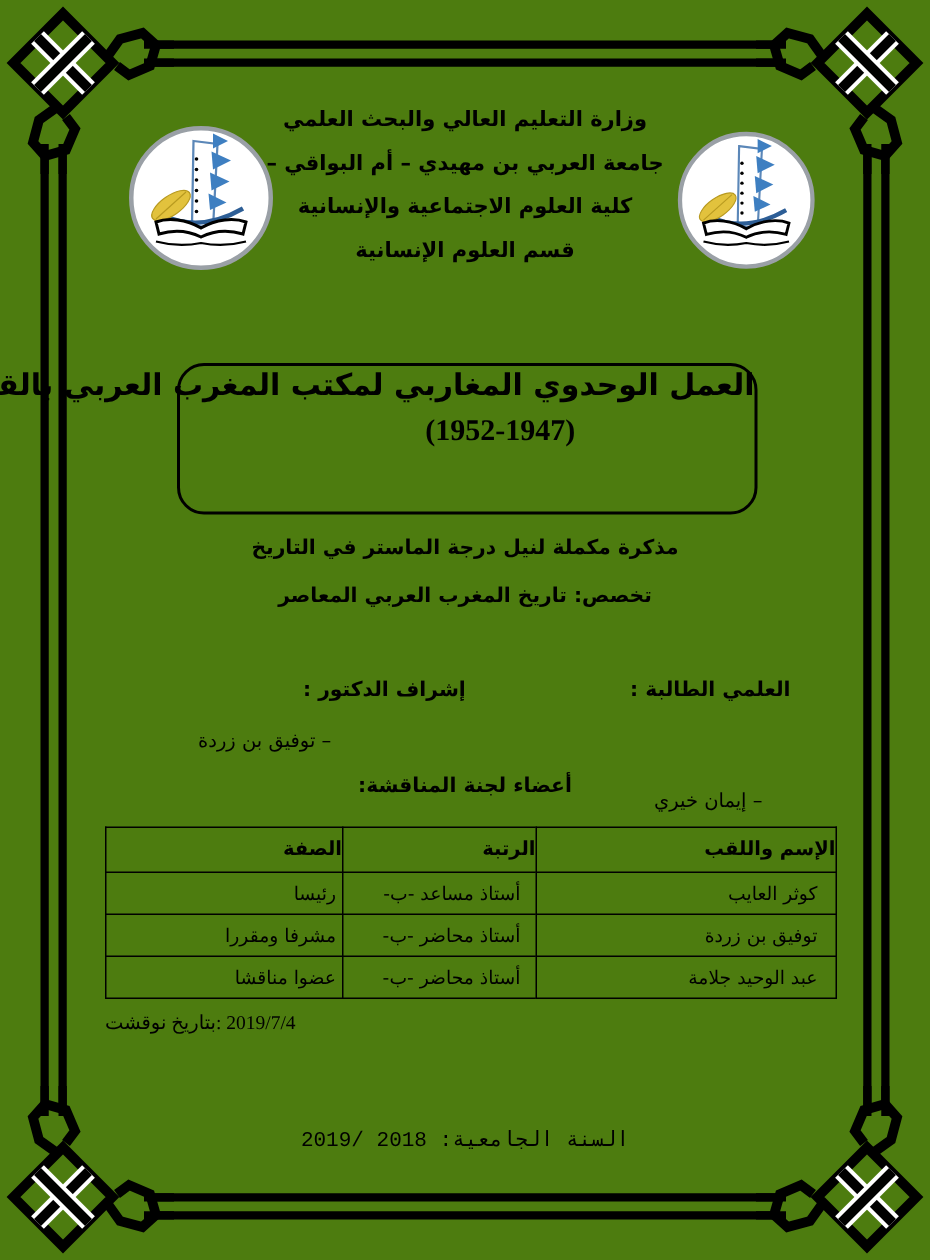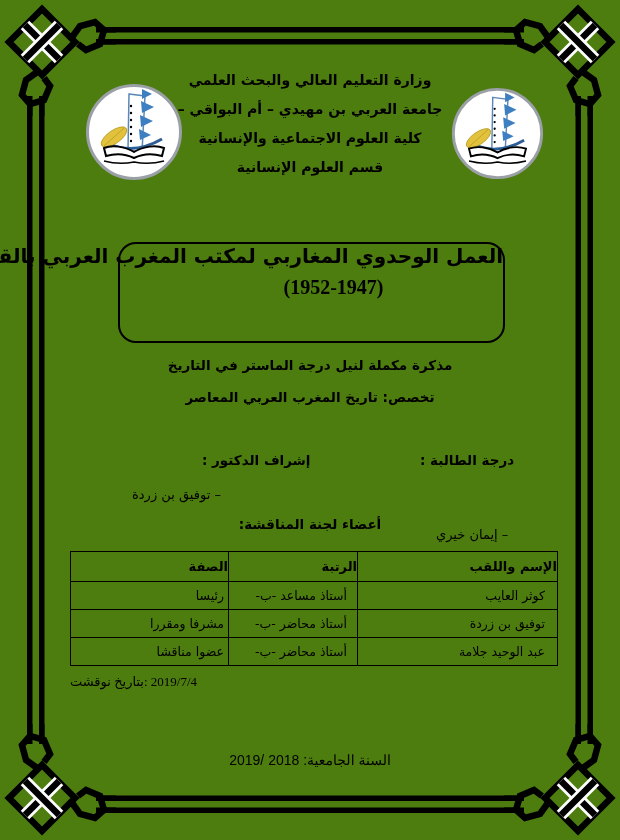--- a/index.html
+++ b/index.html
@@ -125,21 +125,21 @@
     font-size: 13px;
     font-family: "Liberation Serif", "DejaVu Sans", sans-serif;
     white-space: nowrap;
   }
   .academic-year {
     position: absolute;
     left: 0; right: 0; top: 752px;
     text-align: center;
     direction: rtl;
     font-size: 14px;
-    font-family: Liberation Sans, sans-serif;
+    font-family: Liberation Mono, monospace;
     white-space: nowrap;
   }
 </style>
 </head>
 <body>
 
 <div class="page">
 
   <svg class="frame" width="620" height="840" viewBox="0 0 620 840" aria-hidden="true">
     <defs>
@@ -221,21 +221,21 @@
   </div>
 
   <div class="title-box">
     <div class="title-line">العمل الوحدوي المغاربي لمكتب المغرب العربي بالقاهرة</div>
     <div class="title-years">(1952-1947)</div>
   </div>
 
   <div class="subtitle-1">مذكرة مكملة لنيل درجة الماستر في التاريخ</div>
   <div class="subtitle-2">تخصص: تاريخ المغرب العربي المعاصر</div>
 
-  <div class="prep-label student-label">درجة الطالبة :</div>
+  <div class="prep-label student-label">العلمي الطالبة :</div>
   <div class="prep-label supervisor-label">إشراف الدكتور :</div>
   <div class="prep-name student-name">– إيمان خيري</div>
   <div class="prep-name supervisor-name">– توفيق بن زردة</div>
 
   <div class="committee-heading">أعضاء لجنة المناقشة:</div>
 
   <table class="committee">
     <colgroup>
         <col class="w-name">
         <col class="w-rank">

